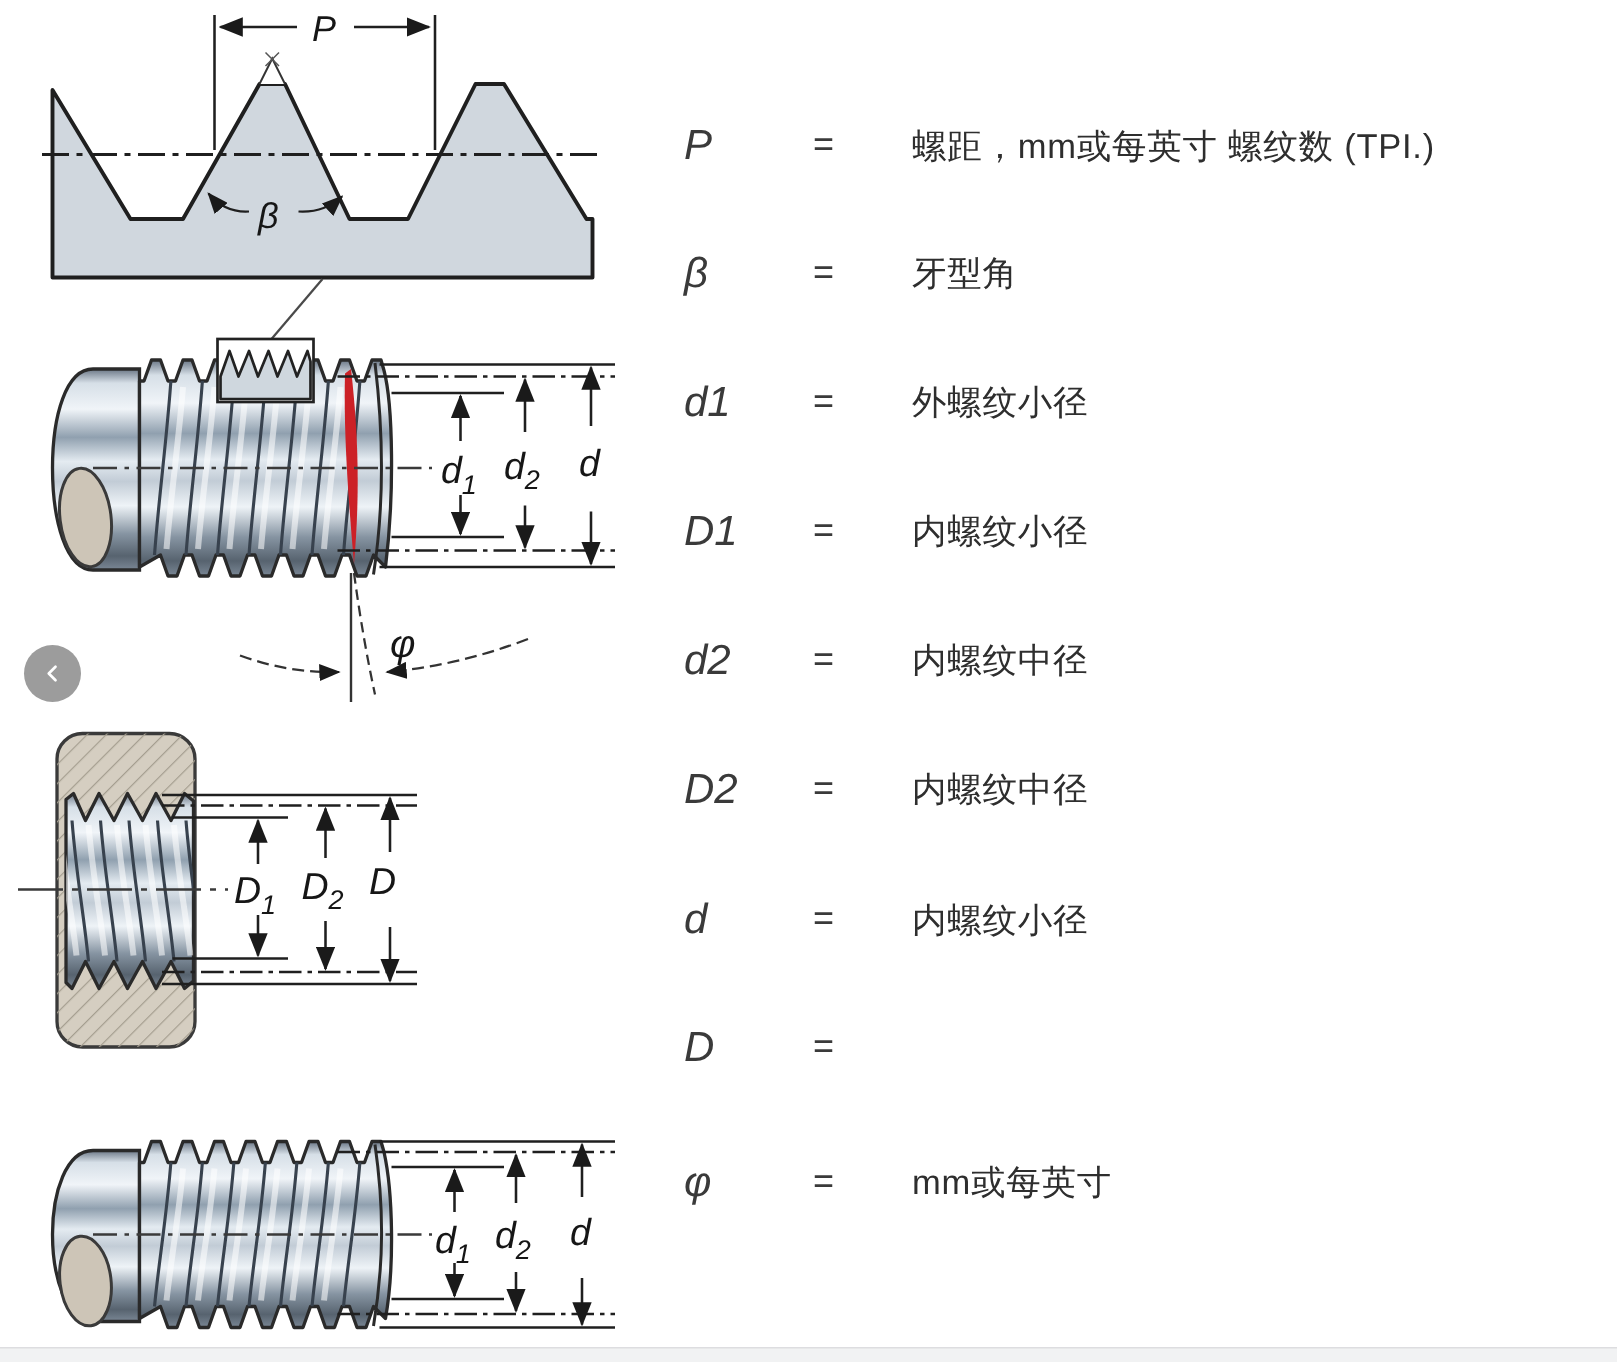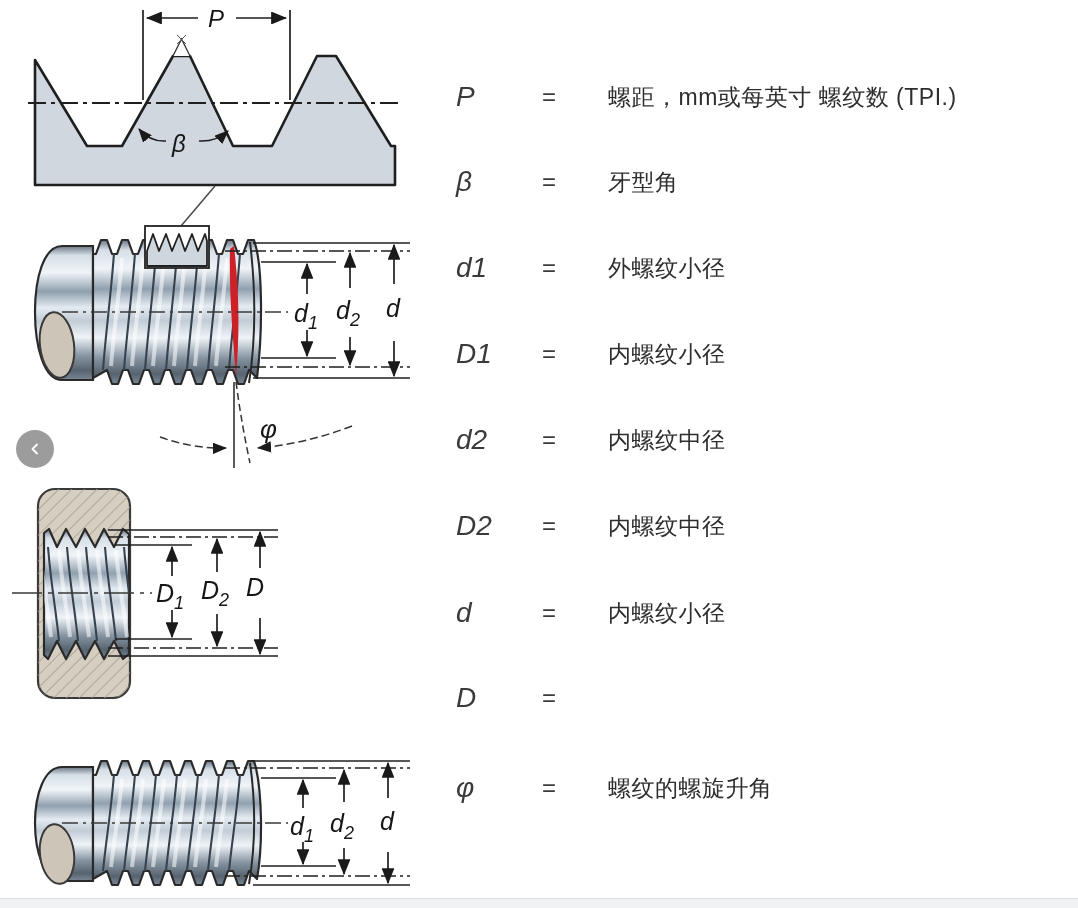--- a/index.html
+++ b/index.html
@@ -267,21 +267,21 @@
     <span class="eq">=</span>
     <span class="def">内螺纹小径</span>
   </div>
   <div class="lrow" style="top:678px">
     <span class="sym">D</span>
     <span class="eq">=</span>
   </div>
   <div class="lrow" style="top:768px">
     <span class="sym">φ</span>
     <span class="eq">=</span>
-    <span class="def">螺纹的螺旋升角</span>
+    <span class="def">mm或每英寸</span>
   </div>
 </div>
 
 <button id="prev-btn" aria-label="previous">
   <svg width="14" height="14" viewBox="0 0 14 14">
     <polyline points="9,2.5 4.5,7 9,11.5" fill="none" stroke="#ffffff" stroke-width="1.8" stroke-linecap="round" stroke-linejoin="round"></polyline>
   </svg>
 </button>
 
 <div id="bottom-bar"></div>

